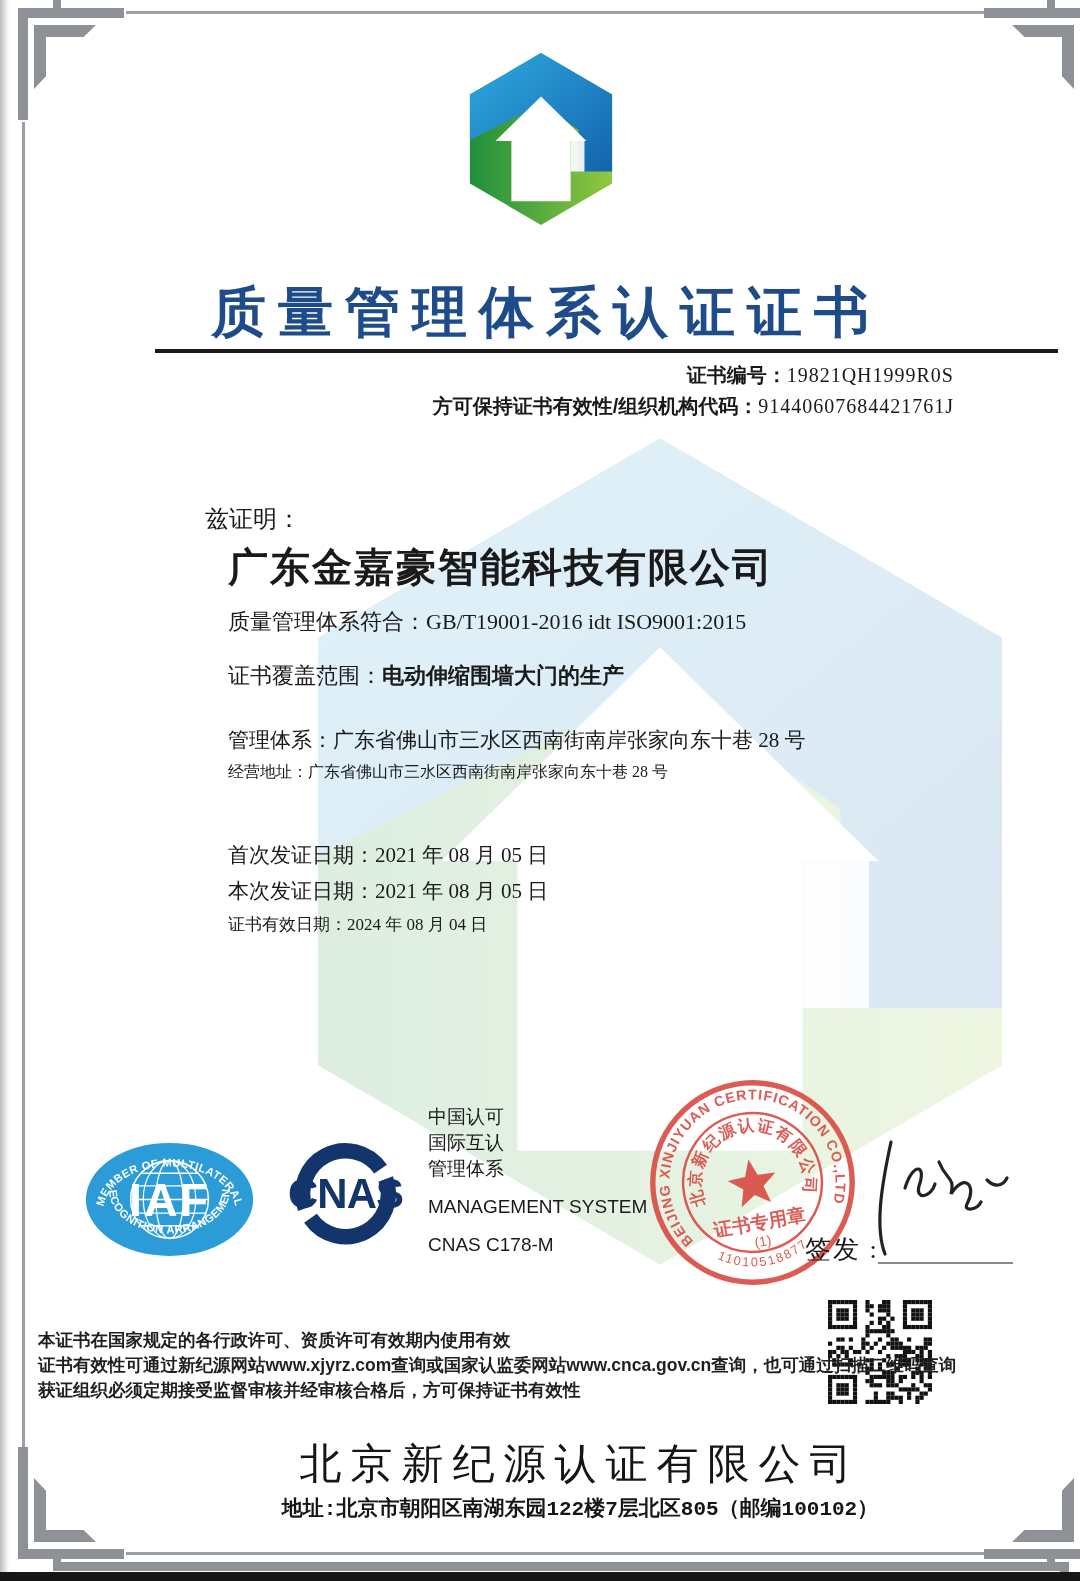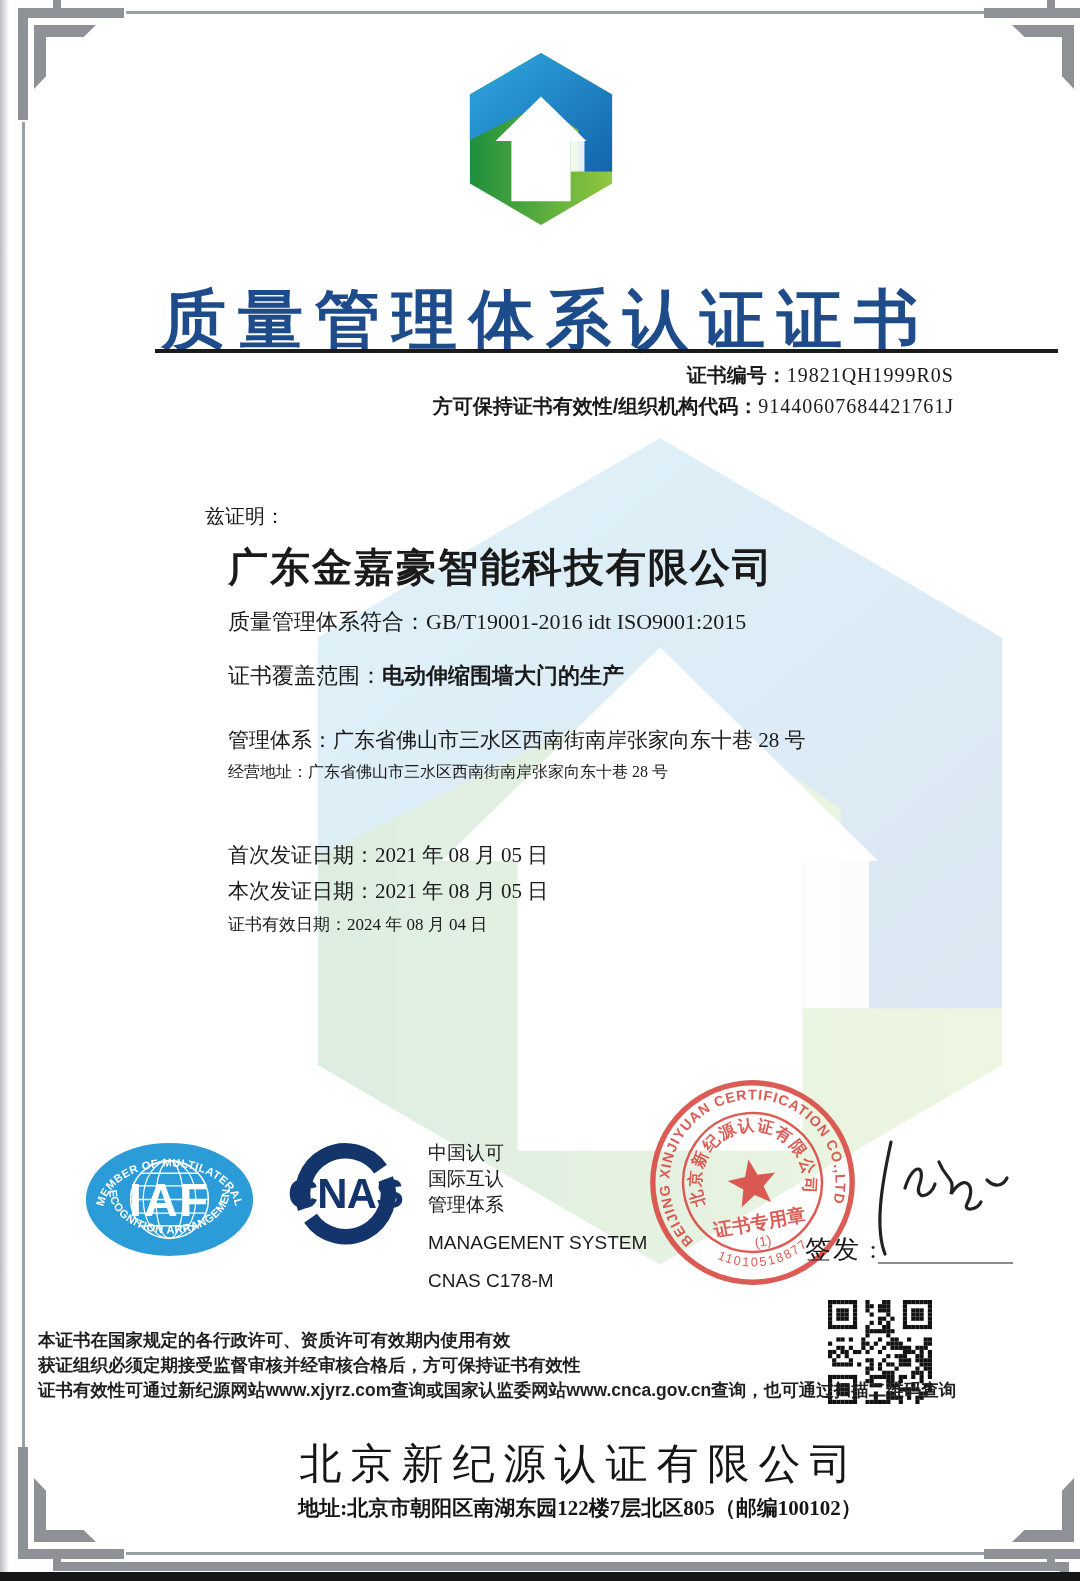--- a/index.html
+++ b/index.html
@@ -27,60 +27,60 @@
   .line-left{left:22px;top:122px;width:3px;height:1325px;background:#9aa0a5;}
   .offset-bar{left:53px;top:1562px;width:1016px;height:9px;background:#8e9196;}
   .offset-stub{left:1060px;top:1562px;width:9px;height:19px;background:#8e9196;}
   .black-strip{left:0;top:1572px;width:1080px;height:9px;background:#161616;}
 
   
   .logo-top{left:462px;top:45px;width:158px;height:188px;}
   .watermark{left:280px;top:400px;width:760px;height:903px;opacity:0.15;pointer-events:none;}
 
   
-  .title{left:0;top:276px;width:1080px;text-align:center;font-size:65px;font-weight:bold;
+  .title{left:0;top:276px;width:1080px;text-align:center;font-size:55px;font-weight:bold;
          color:#1e4c8b;letter-spacing:12px;padding-left:12px;box-sizing:border-box;
          font-family:"Liberation Sans", sans-serif;}
   .title-rule{left:155px;top:349px;width:903px;height:4px;background:#1a1a1a;}
   .cert-codes{left:0;top:360px;width:954px;text-align:right;font-size:20px;line-height:31px;}
   .cert-codes .lab{font-family:"Liberation Sans", sans-serif;font-weight:bold;}
   .cert-codes .val{font-family:"Liberation Serif", serif;letter-spacing:1px;}
 
   
-  .certify{left:205px;top:503px;font-size:20px;}
+  .certify{left:205px;top:503px;font-size:24px;}
   .company{left:228px;top:540px;font-size:40px;font-weight:bold;letter-spacing:2px;}
   .std-line{left:228px;top:607px;font-size:22px;}
   .scope-line{left:228px;top:661px;font-size:22px;}
   .scope-line .val{font-family:"Liberation Sans", sans-serif;font-weight:bold;}
   .addr1{left:228px;top:726px;font-size:21px;}
   .addr2{left:228px;top:762px;font-size:16px;}
   .date1{left:228px;top:841px;font-size:21px;}
   .date2{left:228px;top:877px;font-size:21px;}
   .date3{left:228px;top:913px;font-size:17px;}
 
   
   .iaf-logo{left:82px;top:1140px;width:175px;height:119px;}
   .cnas-logo{left:268px;top:1140px;width:155px;height:111px;}
-  .acc-text{left:428px;top:1140px;font-size:19px;line-height:26px;}
+  .acc-text{left:428px;top:1104px;font-size:19px;line-height:26px;}
   .acc-text .en{font-family:"Liberation Sans", sans-serif;font-size:19px;margin-top:12px;}
 
   
   .stamp{left:645px;top:1075px;width:215px;height:215px;opacity:.88;}
   .sign-scribble{left:855px;top:1128px;width:170px;height:130px;}
   .sign-label{left:805px;top:1232px;font-size:26px;letter-spacing:2px;}
   .sign-line{left:878px;top:1262px;width:135px;height:2px;background:#8a8a8a;}
   .qr{left:828px;top:1300px;width:104px;height:104px;}
 
   
   .notes{left:38px;top:1328px;font-size:17.5px;line-height:25px;font-weight:600;
          font-family:"Liberation Sans", sans-serif;color:#1f1f1f;}
   .issuer-name{left:80px;right:0;top:1436px;text-align:center;font-size:42px;letter-spacing:9px;
                font-family:"Liberation Sans", sans-serif;font-weight:500;color:#151515;}
   .issuer-addr{left:80px;right:0;top:1494px;text-align:center;font-size:21px;font-weight:bold;
-               font-family:Liberation Serif, serif;color:#151515;}
+               font-family:Liberation Mono, monospace;color:#151515;}
 </style>
 </head>
 <body>
 
 <div class="page">
 
   <svg width="0" height="0" style="position:absolute" aria-hidden="true">
     <defs>
       <linearGradient id="gBlue" x1="0" y1="0" x2="1" y2="1">
         <stop offset="0" stop-color="#2eaae1"></stop>
@@ -530,19 +530,19 @@
       <rect x="24" y="76" width="4" height="4"></rect>
       <rect x="24" y="80" width="4" height="4"></rect>
       <rect x="24" y="84" width="4" height="4"></rect>
       <rect x="24" y="88" width="4" height="4"></rect>
       <rect x="24" y="92" width="4" height="4"></rect>
       <rect x="24" y="96" width="4" height="4"></rect>
     </svg>
 
   <div class="abs notes">
     <div>本证书在国家规定的各行政许可、资质许可有效期内使用有效</div>
+    <div>证书有效性可通过新纪源网站www.xjyrz.com查询或国家认监委网站www.cnca.gov.cn查询，也可通过扫描二维码查询</div>
     <div>获证组织必须定期接受监督审核并经审核合格后，方可保持证书有效性</div>
-    <div>证书有效性可通过新纪源网站www.xjyrz.com查询或国家认监委网站www.cnca.gov.cn查询，也可通过扫描二维码查询</div>
   </div>
   <div class="abs issuer-name">北京新纪源认证有限公司</div>
   <div class="abs issuer-addr">地址:北京市朝阳区南湖东园122楼7层北区805（邮编100102）</div>
 
 </div>
 
 </body></html>

